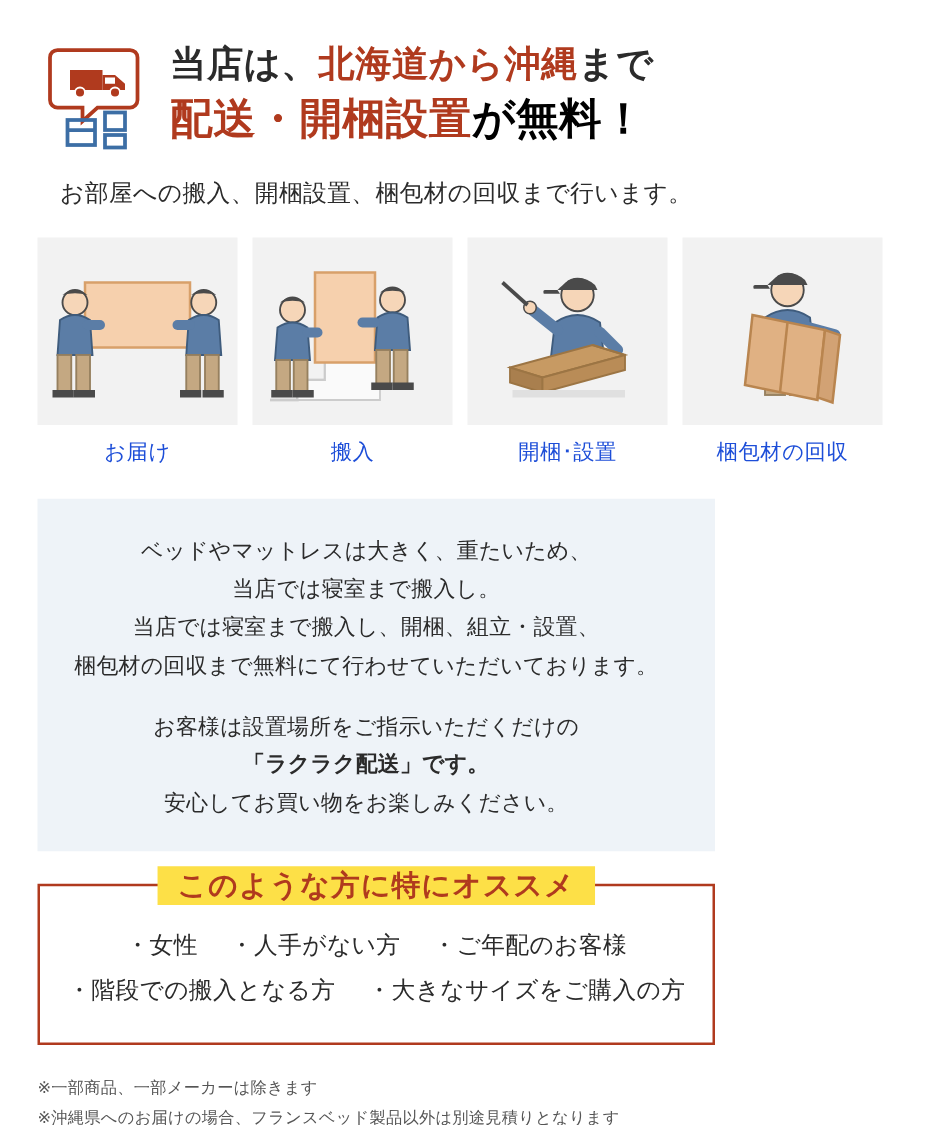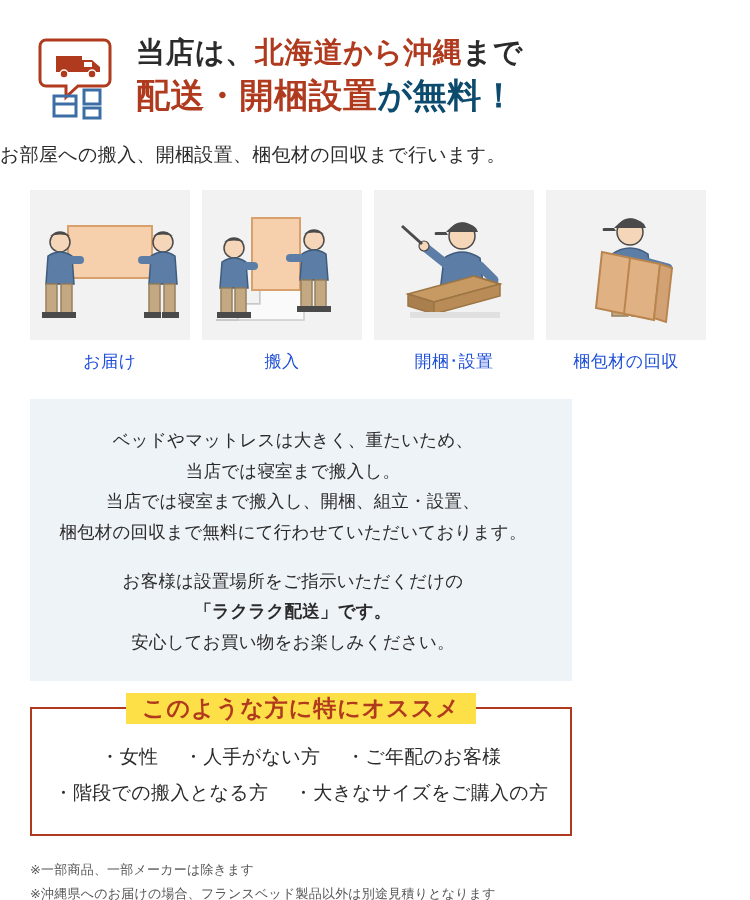--- a/index.html
+++ b/index.html
@@ -54,23 +54,24 @@
   .headline-line2 {
     font-size: 34px;
     font-weight: bold;
     color: #b03a1e;
     line-height: 1.25;
     letter-spacing: 0.5px;
     margin-top: 4px;
     white-space: nowrap;
   }
   .headline-line2 .dark {
-    color: #0c4a6e;
+    color: #000000;
   }
   .subhead {
+    text-align: center;
     font-size: 19px;
     color: #2b2b2b;
     margin-top: 16px;
     letter-spacing: 0.3px;
   }
 
   
   .steps {
     margin: 22px 30px 0 30px;
     display: flex;

